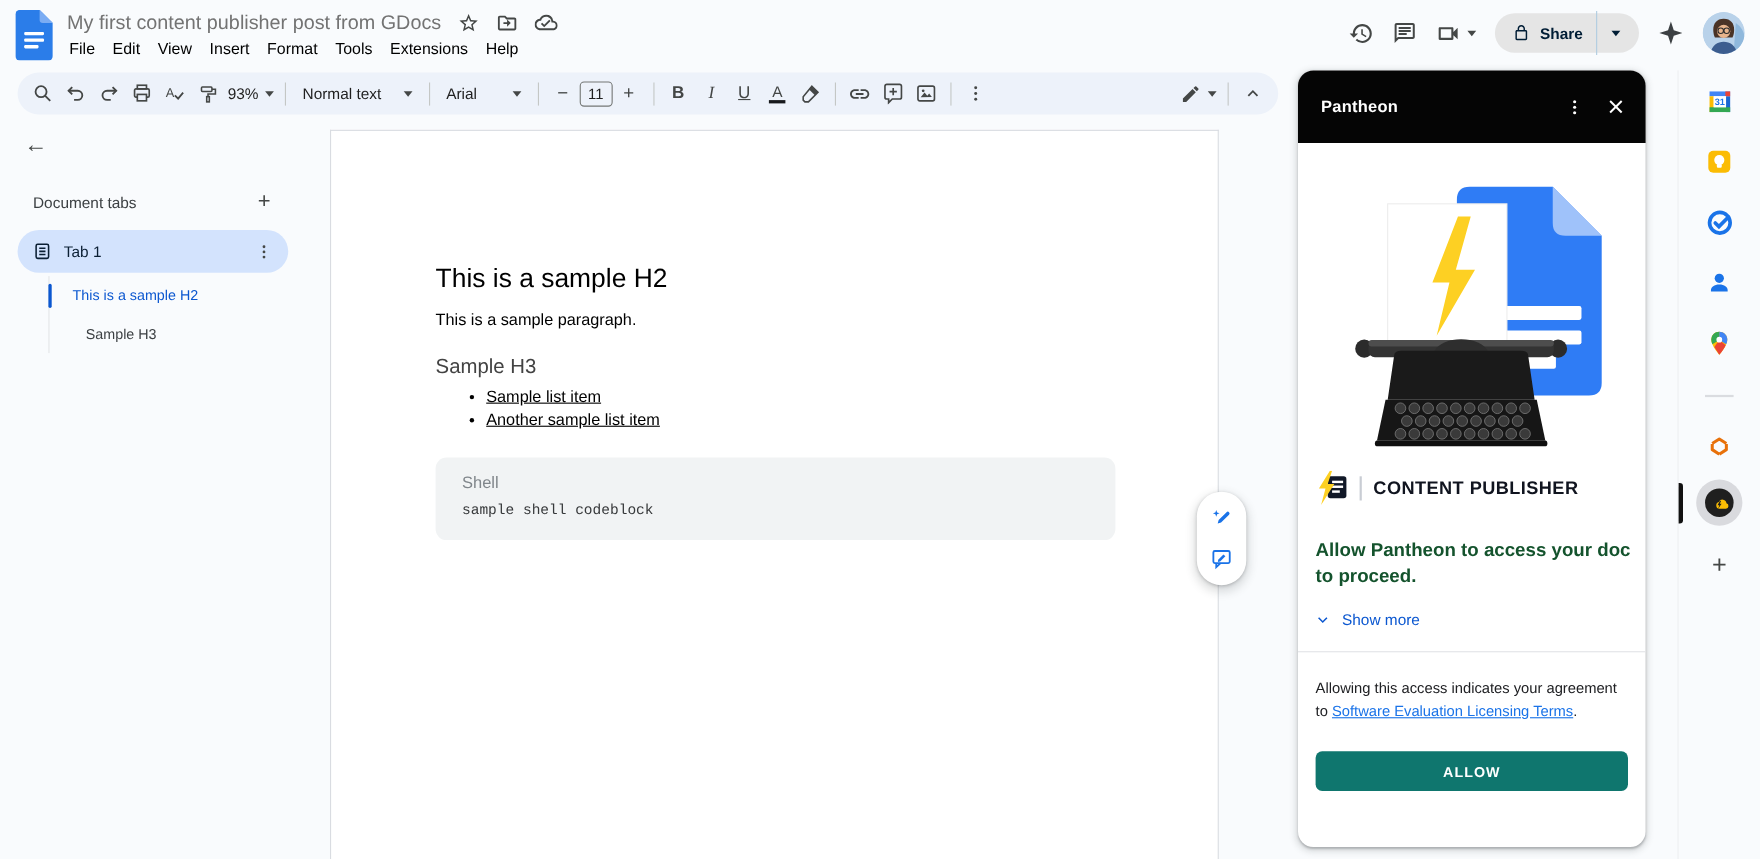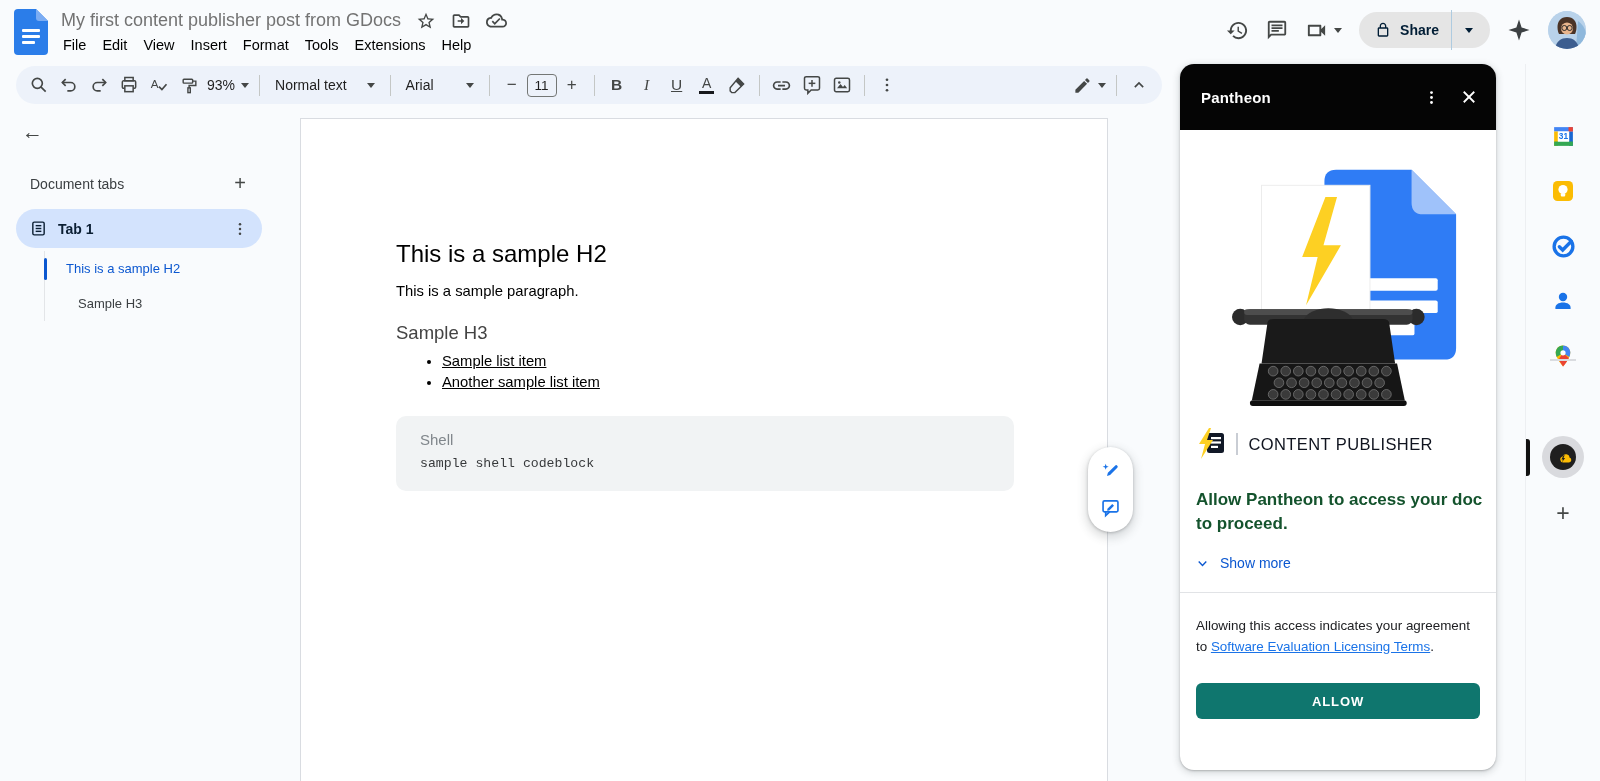--- a/index.html
+++ b/index.html
@@ -46,21 +46,21 @@
   .txtcolor { display:flex; flex-direction:column; align-items:center; line-height:1; }
   .txtcolor .bar { width:15px; height:3.5px; background:#17191c; margin-top:1px; }
   .tb-right { margin-left:auto; display:flex; align-items:center; }
 
   
   .back-btn { position:absolute; left:22px; top:120px; font-size:21px; color:#444746; width:28px; height:24px; }
   .tabs-header { position:absolute; left:30px; top:172px; width:216px; display:flex; justify-content:space-between; align-items:center; }
   .tabs-header .lbl { font-size:14px; color:#3c4043; }
   .tabs-header .plus { font-size:20px; color:#444746; font-weight:400; }
   .tab-row { position:absolute; left:16px; top:209px; width:246px; height:39px; background:#d3e3fd; border-radius:20px; display:flex; align-items:center; padding:0 14px; }
-  .tab-row .tab-label { font-size:14px; font-weight:700; color:#0b1f33; margin-left:11px; }
+  .tab-row .tab-label { font-size:14px; font-weight:400; color:#0b1f33; margin-left:11px; }
   .tab-row .overflow { margin-left:auto; color:#444746; }
   .outline { position:absolute; left:44px; top:251px; width:220px; border-left:1.5px solid #e3e5e8; }
   .outline-item { position:relative; font-size:13px; padding:10px 0 10px 21px; color:#0b57d0; }
   .outline-item.active::before { content:""; position:absolute; left:-1.5px; top:7px; width:3px; height:22px; background:#0b57d0; border-radius:2px; }
   .outline-item.sub { color:#3c4043; padding-left:33px; }
 
   
   .page { position:absolute; left:300px; top:118px; width:808px; height:663px; background:#fff; border:1px solid #d9dce1; border-bottom:none; }
   .page-inner { padding:121px 95px 0 95px; }
   .doc-h2 { font-size:24px; font-weight:400; color:#000; margin-bottom:15px; }
@@ -80,32 +80,32 @@
   
   .panel { position:absolute; left:1180px; top:64px; width:316px; height:706px; background:#fff; border-radius:14px;
     box-shadow:0 1px 2px rgba(60,64,67,.3),0 2px 6px 2px rgba(60,64,67,.15); display:flex; flex-direction:column; }
   .panel-header { height:66px; background:#050505; border-radius:14px 14px 0 0; display:flex; align-items:center; padding:0 18px 0 21px; flex:none; }
   .panel-title { color:#fff; font-size:15px; font-weight:700; letter-spacing:.2px; }
   .panel-hdr-right { margin-left:auto; display:flex; align-items:center; gap:20px; color:#fff; }
   .panel-body { flex:1; padding:0 16px; overflow:hidden; }
   .illustration { margin:34px auto 0; width:262px; height:242px; }
   .logo-row { margin-top:22px; display:flex; align-items:center; gap:11px; padding-left:2px; }
   .logo-sep { width:1.5px; height:22px; background:#c9cdd4; }
-  .logo-text { font-size:16.5px; font-weight:400; color:#10141f; letter-spacing:.4px; white-space:nowrap; }
+  .logo-text { font-size:16.5px; font-weight:700; color:#10141f; letter-spacing:.4px; white-space:nowrap; }
   .allow-heading { margin-top:28px; font-size:17px; font-weight:700; color:#14532d; line-height:1.42; width:292px; }
   .show-more { margin-top:19px; display:flex; align-items:center; gap:11px; color:#0b57d0; font-size:14px; }
   .panel-divider { margin:21px -16px 0; height:1px; background:#e1e3e6; }
   .agreement { margin-top:23px; font-size:13.4px; color:#202124; line-height:1.52; width:288px; }
   .agreement a { color:#1a73e8; text-decoration:underline; cursor:pointer; }
   .allow-btn { margin-top:26px; width:284px; height:36px; background:#0f766e; border:none; border-radius:6px;
     color:#fff; font-family:inherit; font-size:13px; font-weight:700; letter-spacing:.9px; }
 
   
   .rail { position:absolute; right:0; top:64px; bottom:0; width:75px; border-left:1px solid #edeff2; }
-  .rail-btn { position:absolute; left:50%; transform:translateX(-50%); width:26px; height:26px; display:flex; align-items:center; justify-content:center;margin-top:44px; }
+  .rail-btn { position:absolute; left:50%; transform:translateX(-50%); width:26px; height:26px; display:flex; align-items:center; justify-content:center; }
   .rail-div { position:absolute; left:50%; transform:translateX(-50%); top:295px; width:26px; height:1.5px; background:#dadce0; }
   .pantheon-chip { position:absolute; left:50%; transform:translateX(-50%); top:372px; width:42px; height:42px; border-radius:50%; background:#d9dade; display:flex; align-items:center; justify-content:center; }
   .active-bar { position:absolute; left:0; top:375px; width:3.5px; height:37px; background:#111; border-radius:0 3px 3px 0; }
   .rail-plus { position:absolute; left:50%; transform:translateX(-50%); top:436px; font-size:23px; color:#444746; font-weight:300; }
 </style>
 </head>
 <body>
 
 <div class="topbar">
   <div class="docs-logo">

